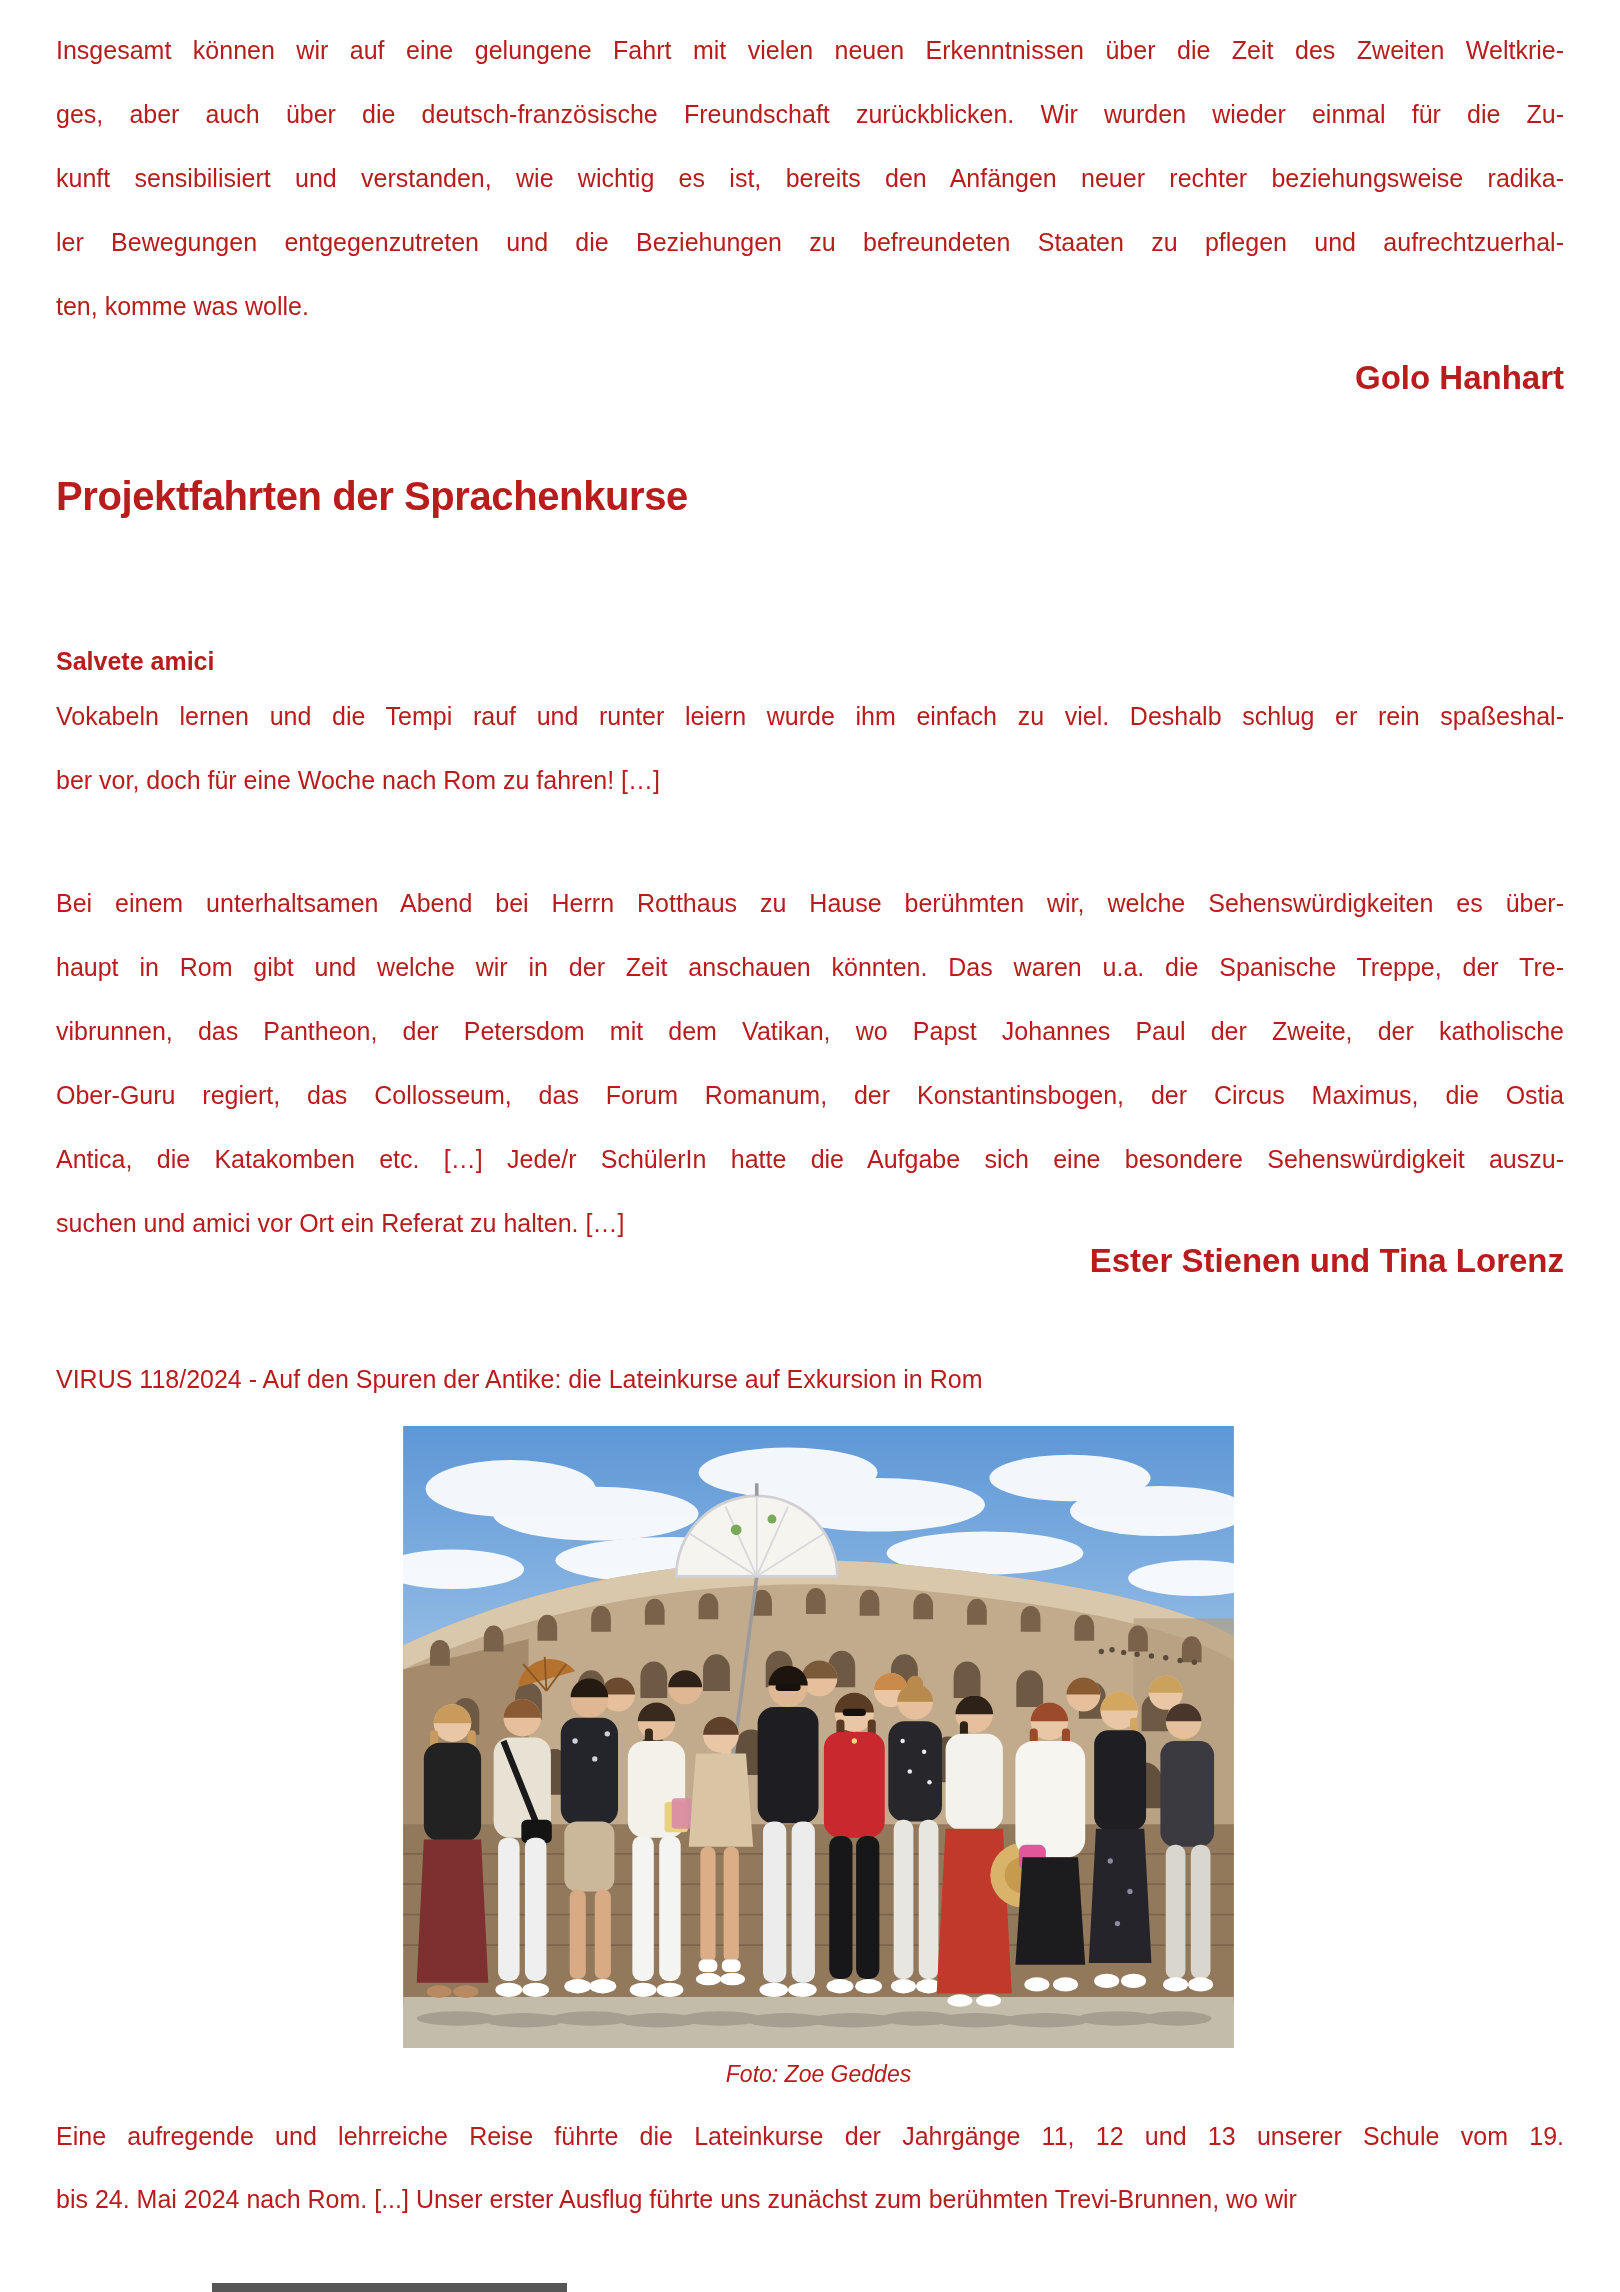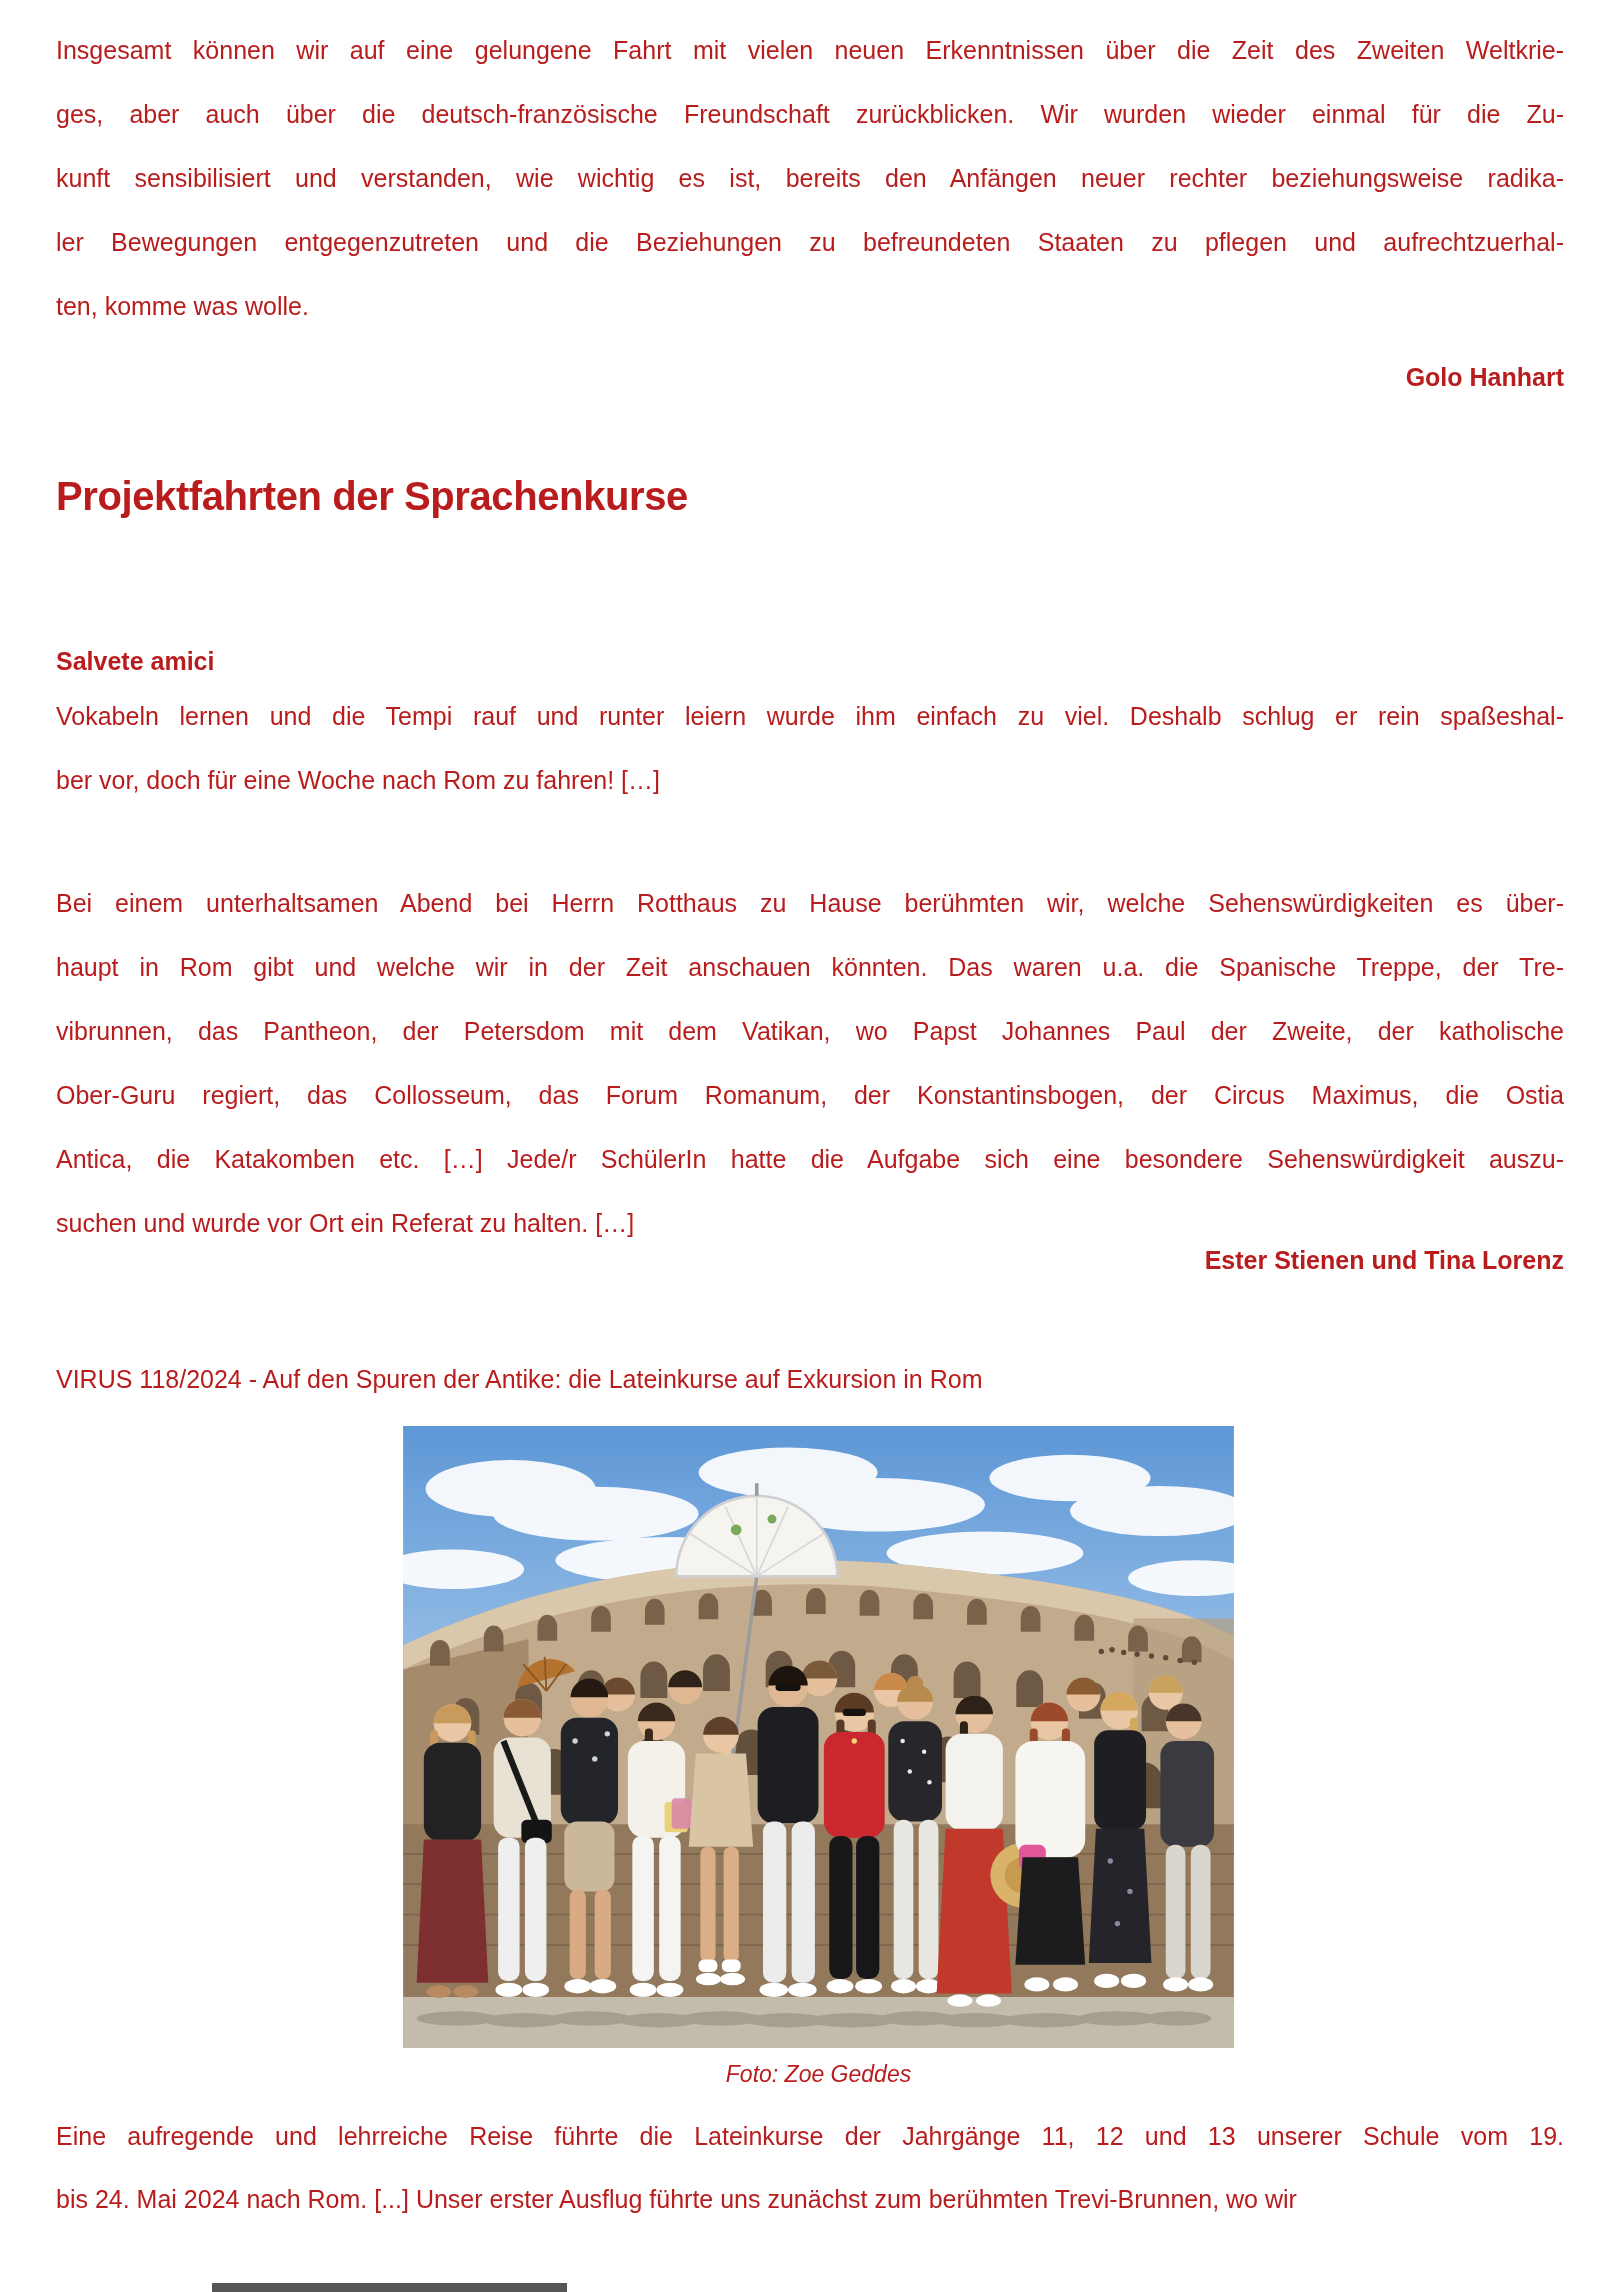--- a/index.html
+++ b/index.html
@@ -15,21 +15,21 @@
   .para{font-size:25px;}
   .para .line{
     line-height:64px;
     text-align:justify;
     text-align-last:justify;
     white-space:normal;
   }
   .para .line.last{text-align-last:left;}
   .attribution{
     position:absolute;left:56px;width:1508px;
-    font-size:25px;font-weight:bold;text-align:right;line-height:57px;
+    font-size:33px;font-weight:bold;text-align:right;line-height:57px;
   }
   .h1{
     position:absolute;left:56px;width:1508px;
     font-size:40px;font-weight:bold;line-height:68px;
     letter-spacing:-0.4px;
   }
   .subhead{
     position:absolute;left:56px;width:1508px;
     font-size:25px;font-weight:bold;line-height:50px;
   }
@@ -75,21 +75,21 @@
       <div class="line">Vokabeln lernen und die Tempi rauf und runter leiern wurde ihm einfach zu viel. Deshalb schlug er rein spaßeshal-</div>
       <div class="line last">ber vor, doch für eine Woche nach Rom zu fahren! […]</div>
     </div>
 
   <div class="col para" style="top:871px;">
       <div class="line">Bei einem unterhaltsamen Abend bei Herrn Rotthaus zu Hause berühmten wir, welche Sehenswürdigkeiten es über-</div>
       <div class="line">haupt in Rom gibt und welche wir in der Zeit anschauen könnten. Das waren u.a. die Spanische Treppe, der Tre-</div>
       <div class="line">vibrunnen, das Pantheon, der Petersdom mit dem Vatikan, wo Papst Johannes Paul der Zweite, der katholische</div>
       <div class="line">Ober-Guru regiert, das Collosseum, das Forum Romanum, der Konstantinsbogen, der Circus Maximus, die Ostia</div>
       <div class="line">Antica, die Katakomben etc. […] Jede/r SchülerIn hatte die Aufgabe sich eine besondere Sehenswürdigkeit auszu-</div>
-      <div class="line last">suchen und wurde vor Ort ein Referat zu halten. […]</div>
+      <div class="line last">suchen und amici vor Ort ein Referat zu halten. […]</div>
     </div>
 
   <div class="attribution" style="top:1232px;">Ester Stienen und Tina Lorenz</div>
 
   <div class="virus-head" style="top:1354px;">VIRUS 118/2024 - Auf den Spuren der Antike: die Lateinkurse auf Exkursion in Rom</div>
 
   <div class="photo">
     <svg width="831" height="622" viewBox="0 0 928 695">
       <defs>
         <linearGradient id="sky" x1="0" y1="0" x2="0" y2="1">

